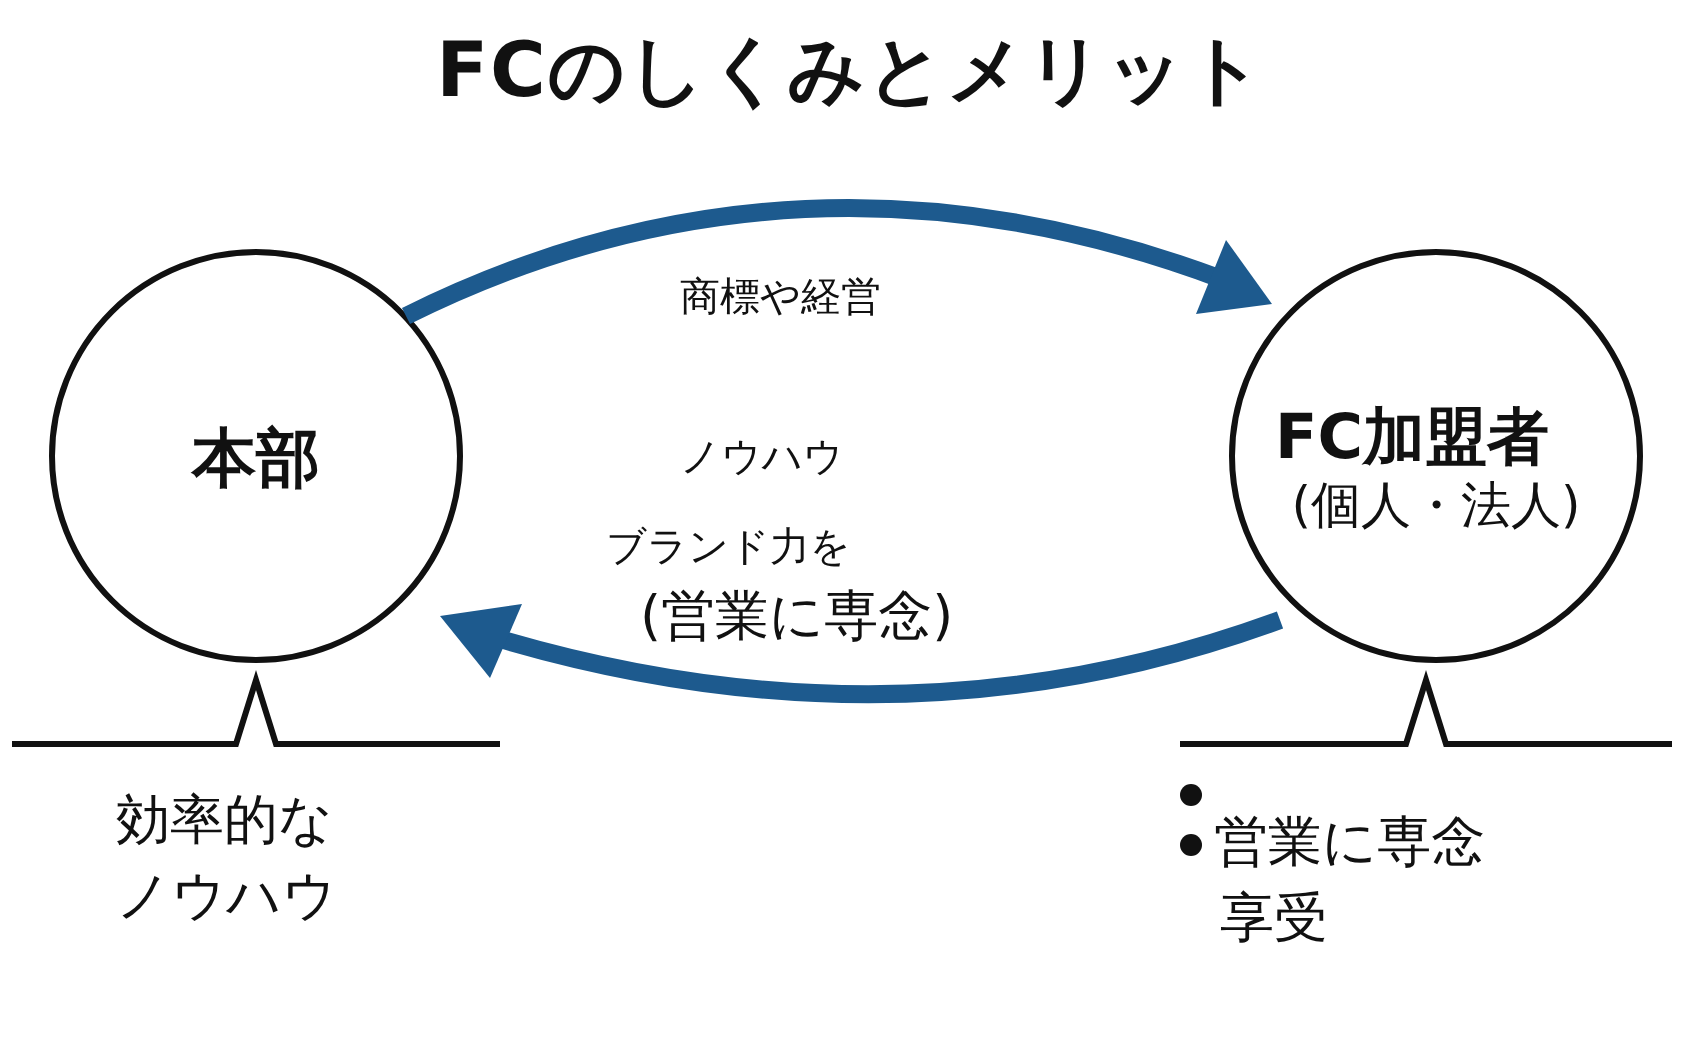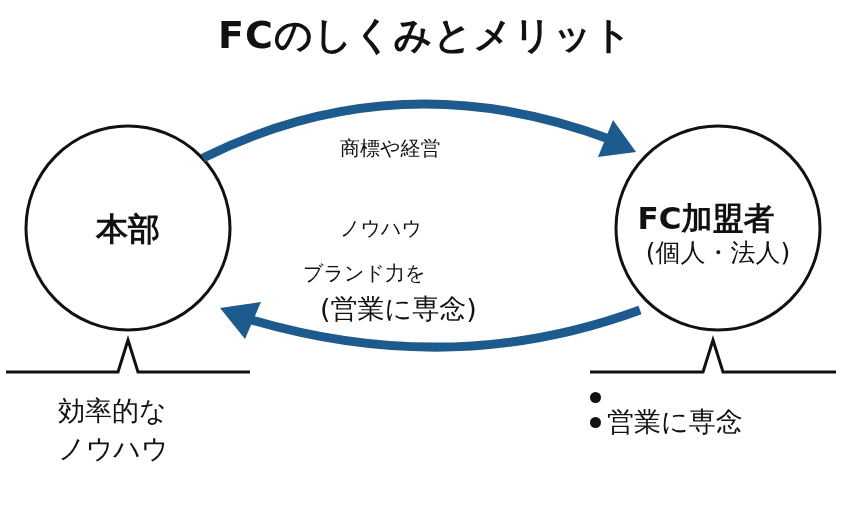--- a/index.html
+++ b/index.html
@@ -62,13 +62,14 @@
 </div>
 
 <div id="fc-merit" class="merit">
   <div class="bullet-row">
     <span class="bullet"></span>
   </div>
   <div class="bullet-row">
     <span class="bullet"></span>
     <span>営業に専念</span>
   </div>
+  <div class="indent">享受</div>
 </div>
 
 </body></html>

